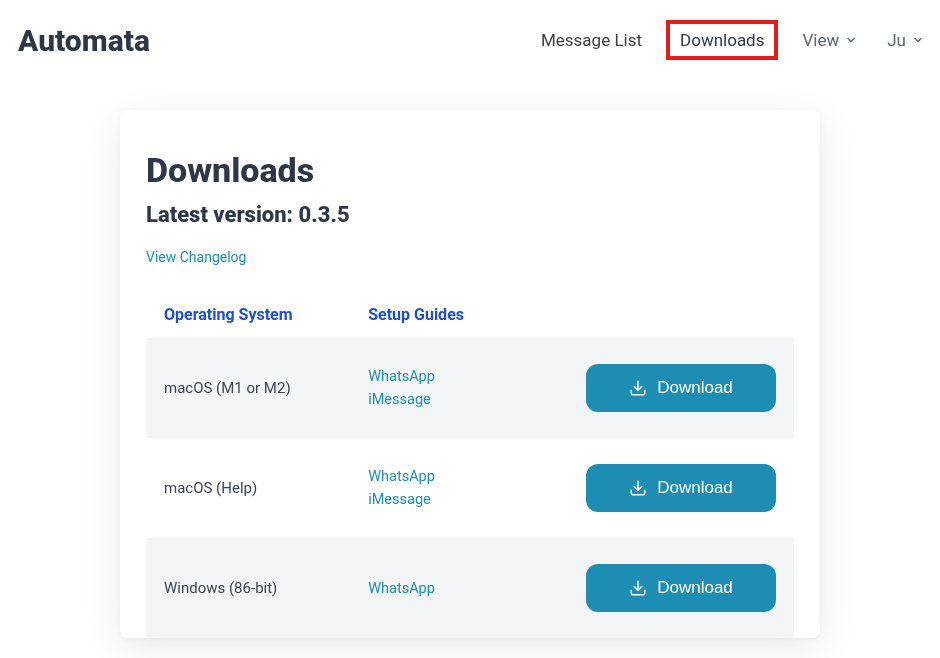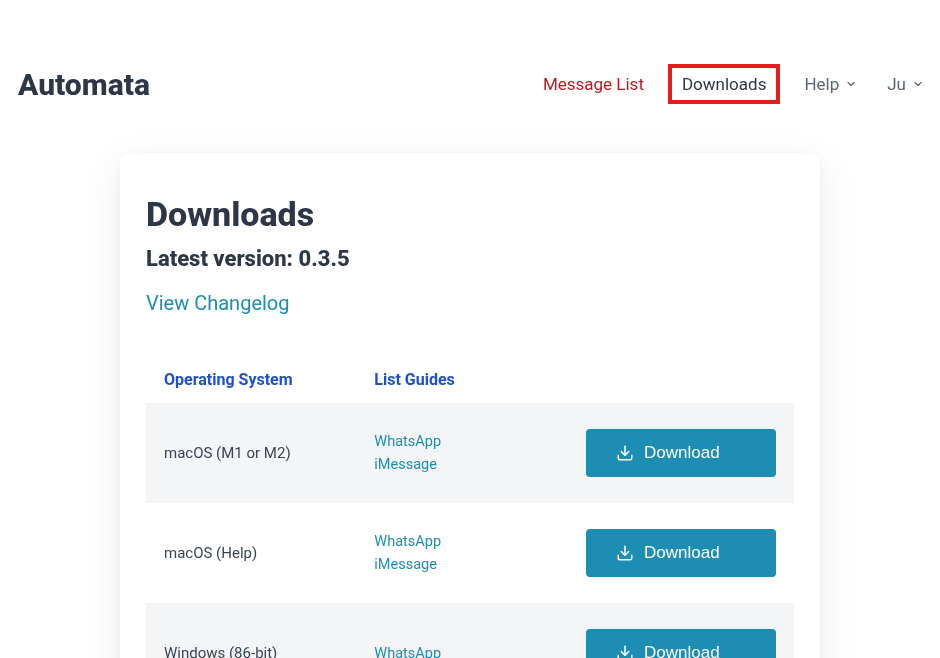--- a/index.html
+++ b/index.html
@@ -9,35 +9,34 @@
     color: #2d3748;
     width: 940px;
     height: 658px;
     overflow: hidden;
   }
   .header {
     display: flex;
     justify-content: space-between;
     align-items: center;
     padding: 20px 10px 20px 18px;
-    margin-top: 44px;
   }
   .brand {
     font-size: 30px;
     font-weight: 800;
     color: #2d3748;
   }
   .nav {
     display: flex;
     align-items: center;
     gap: 18px;
   }
   .nav-item {
     font-size: 17px;
-    color: #b91c1c;
+    color: #404040;
     cursor: pointer;
     padding: 4px 6px;
   }
   .nav-item.active {
     color: #2d3748;
     border: 4px solid #e51c1c;
     padding: 6px 10px;
   }
   .nav-item.muted {
     color: #5a6672;
@@ -67,25 +66,25 @@
     color: #2d3748;
     margin-bottom: 12px;
   }
   .subtitle {
     font-size: 22px;
     font-weight: 800;
     color: #2d3748;
     margin-bottom: 20px;
   }
   .changelog {
-    font-size: 20px;
+    font-size: 14px;
     color: #1d8db3;
     cursor: pointer;
     display: inline-block;
-    margin-bottom: 41px;
+    margin-bottom: 26px;
   }
   table {
     width: 100%;
     border-collapse: collapse;
   }
   thead th {
     text-align: left;
     font-size: 16px;
     font-weight: 700;
     color: #1d4ed8;
@@ -107,43 +106,44 @@
   }
   .guide-link {
     color: #1d8db3;
     font-size: 14.5px;
     cursor: pointer;
   }
   .dl-cell { text-align: right; }
   .dl-btn {
     display: inline-flex;
     align-items: center;
+    justify-content: center;
     gap: 10px;
     background: #1d8db3;
     color: #fff;
     border: none;
-    border-radius: 4px;
+    border-radius: 12px;
     padding: 14px 30px;
     font-size: 17px;
     font-weight: 500;
     cursor: pointer;
     min-width: 190px;
   }
   .dl-btn svg { display: block; }
 </style>
 </head>
 <body>
 
 <div class="header">
   <div class="brand">Automata</div>
   <nav class="nav">
       <a class="nav-item"><span>Message List</span></a>
       <a class="nav-item active"><span>Downloads</span></a>
       <a class="nav-item muted">
-        <span>Help</span>
+        <span>View</span>
         <span class="chev">
           <svg width="12" height="12" viewBox="0 0 24 24" fill="none" stroke="#5a6672" stroke-width="2.5" stroke-linecap="round" stroke-linejoin="round">
             <polyline points="6 9 12 15 18 9"></polyline>
           </svg>
         </span>
       </a>
       <a class="nav-item muted">
         <span>Ju</span>
         <span class="chev">
           <svg width="12" height="12" viewBox="0 0 24 24" fill="none" stroke="#5a6672" stroke-width="2.5" stroke-linecap="round" stroke-linejoin="round">
@@ -157,21 +157,21 @@
 <div class="page-wrap">
   <div class="card">
     <h1 class="title">Downloads</h1>
     <h2 class="subtitle">Latest version: 0.3.5</h2>
     <a class="changelog">View Changelog</a>
 
     <table>
       <thead>
         <tr>
           <th>Operating System</th>
-          <th>List Guides</th>
+          <th>Setup Guides</th>
           <th></th>
         </tr>
       </thead>
       <tbody>
           <tr>
             <td>macOS (M1 or M2)</td>
             <td>
               <div class="guides">
                 <a class="guide-link">WhatsApp</a>
                 <a class="guide-link">iMessage</a>

